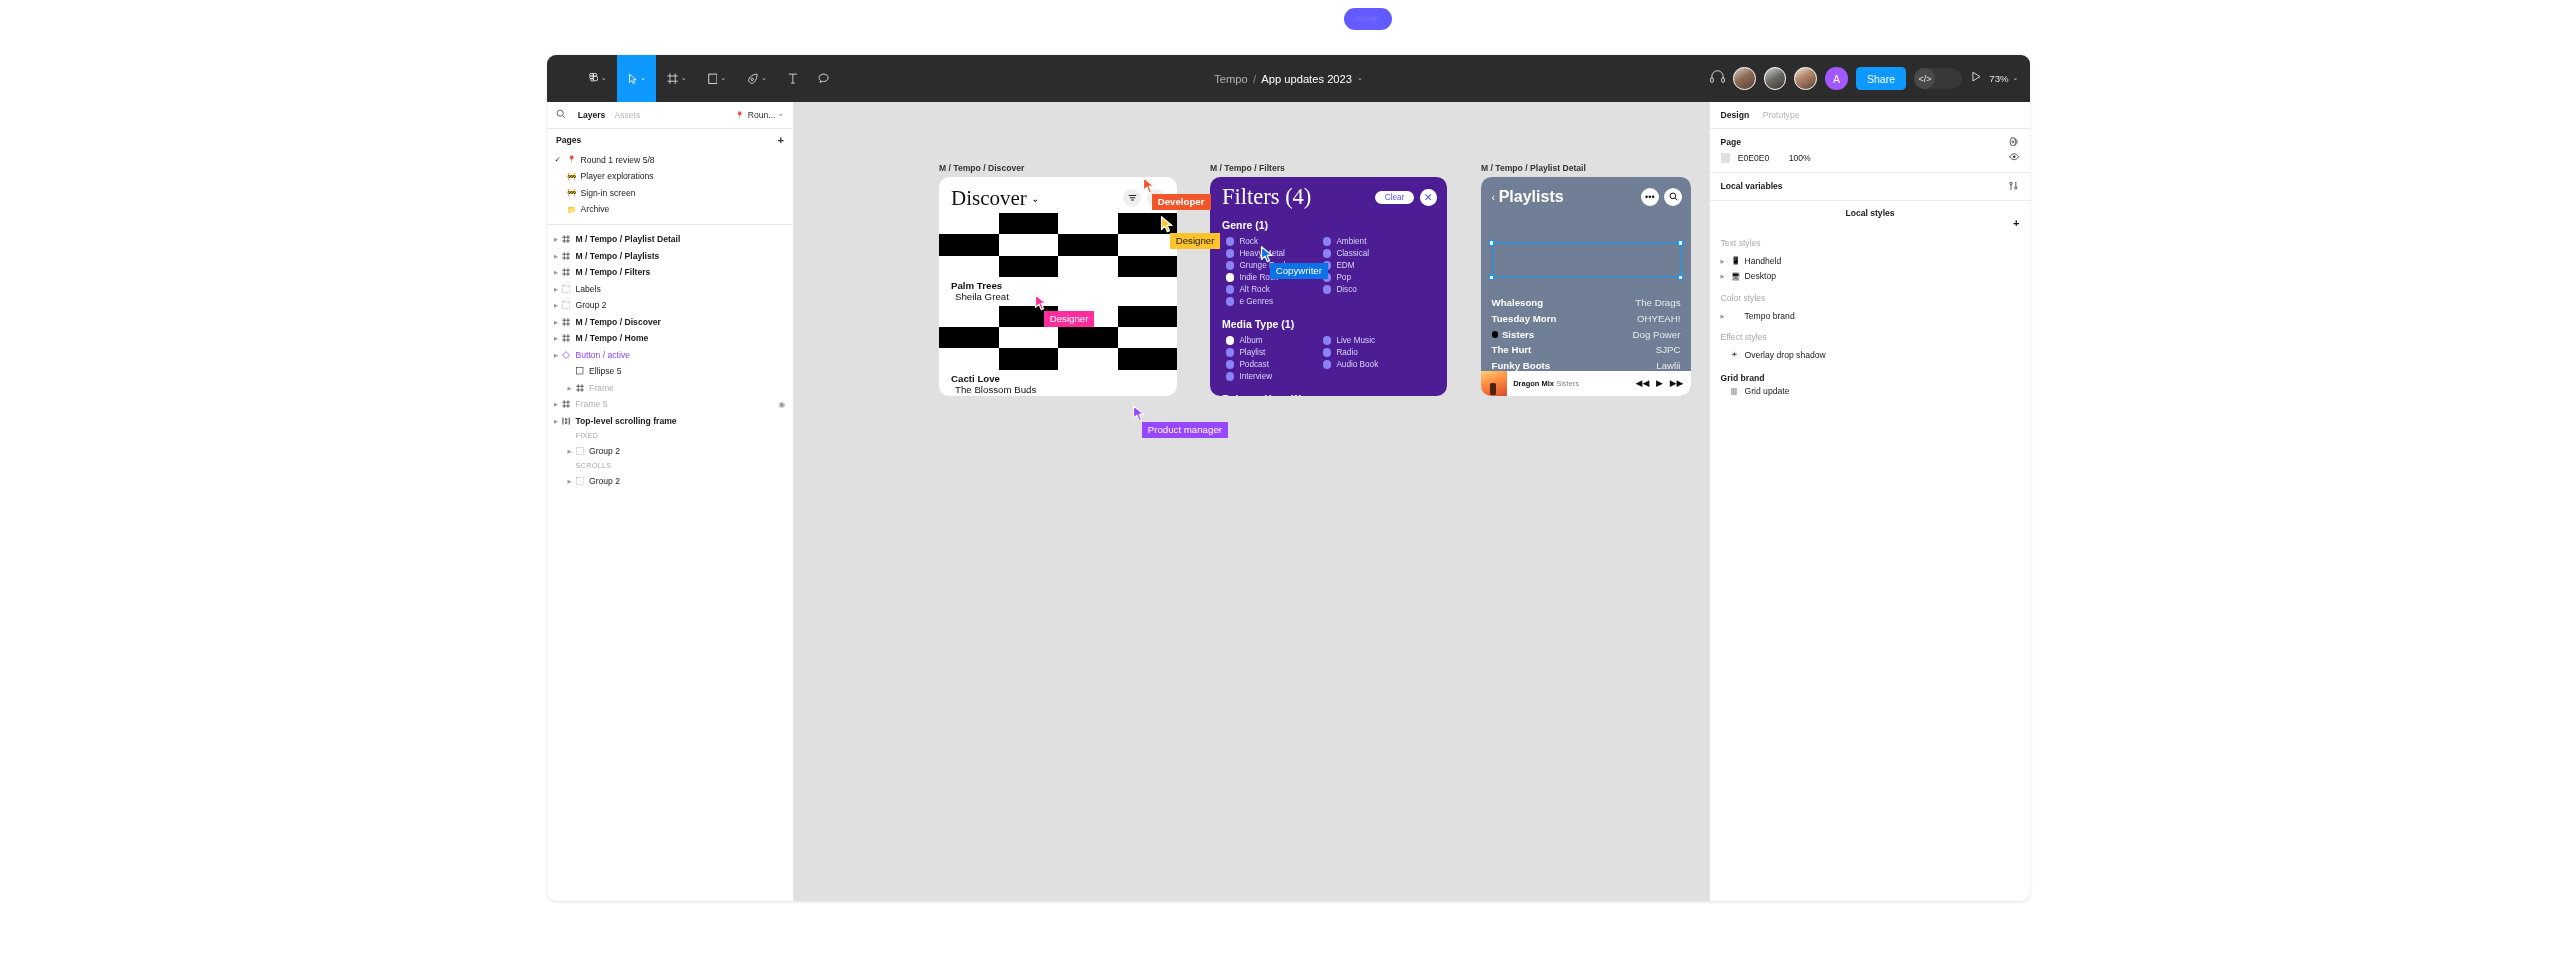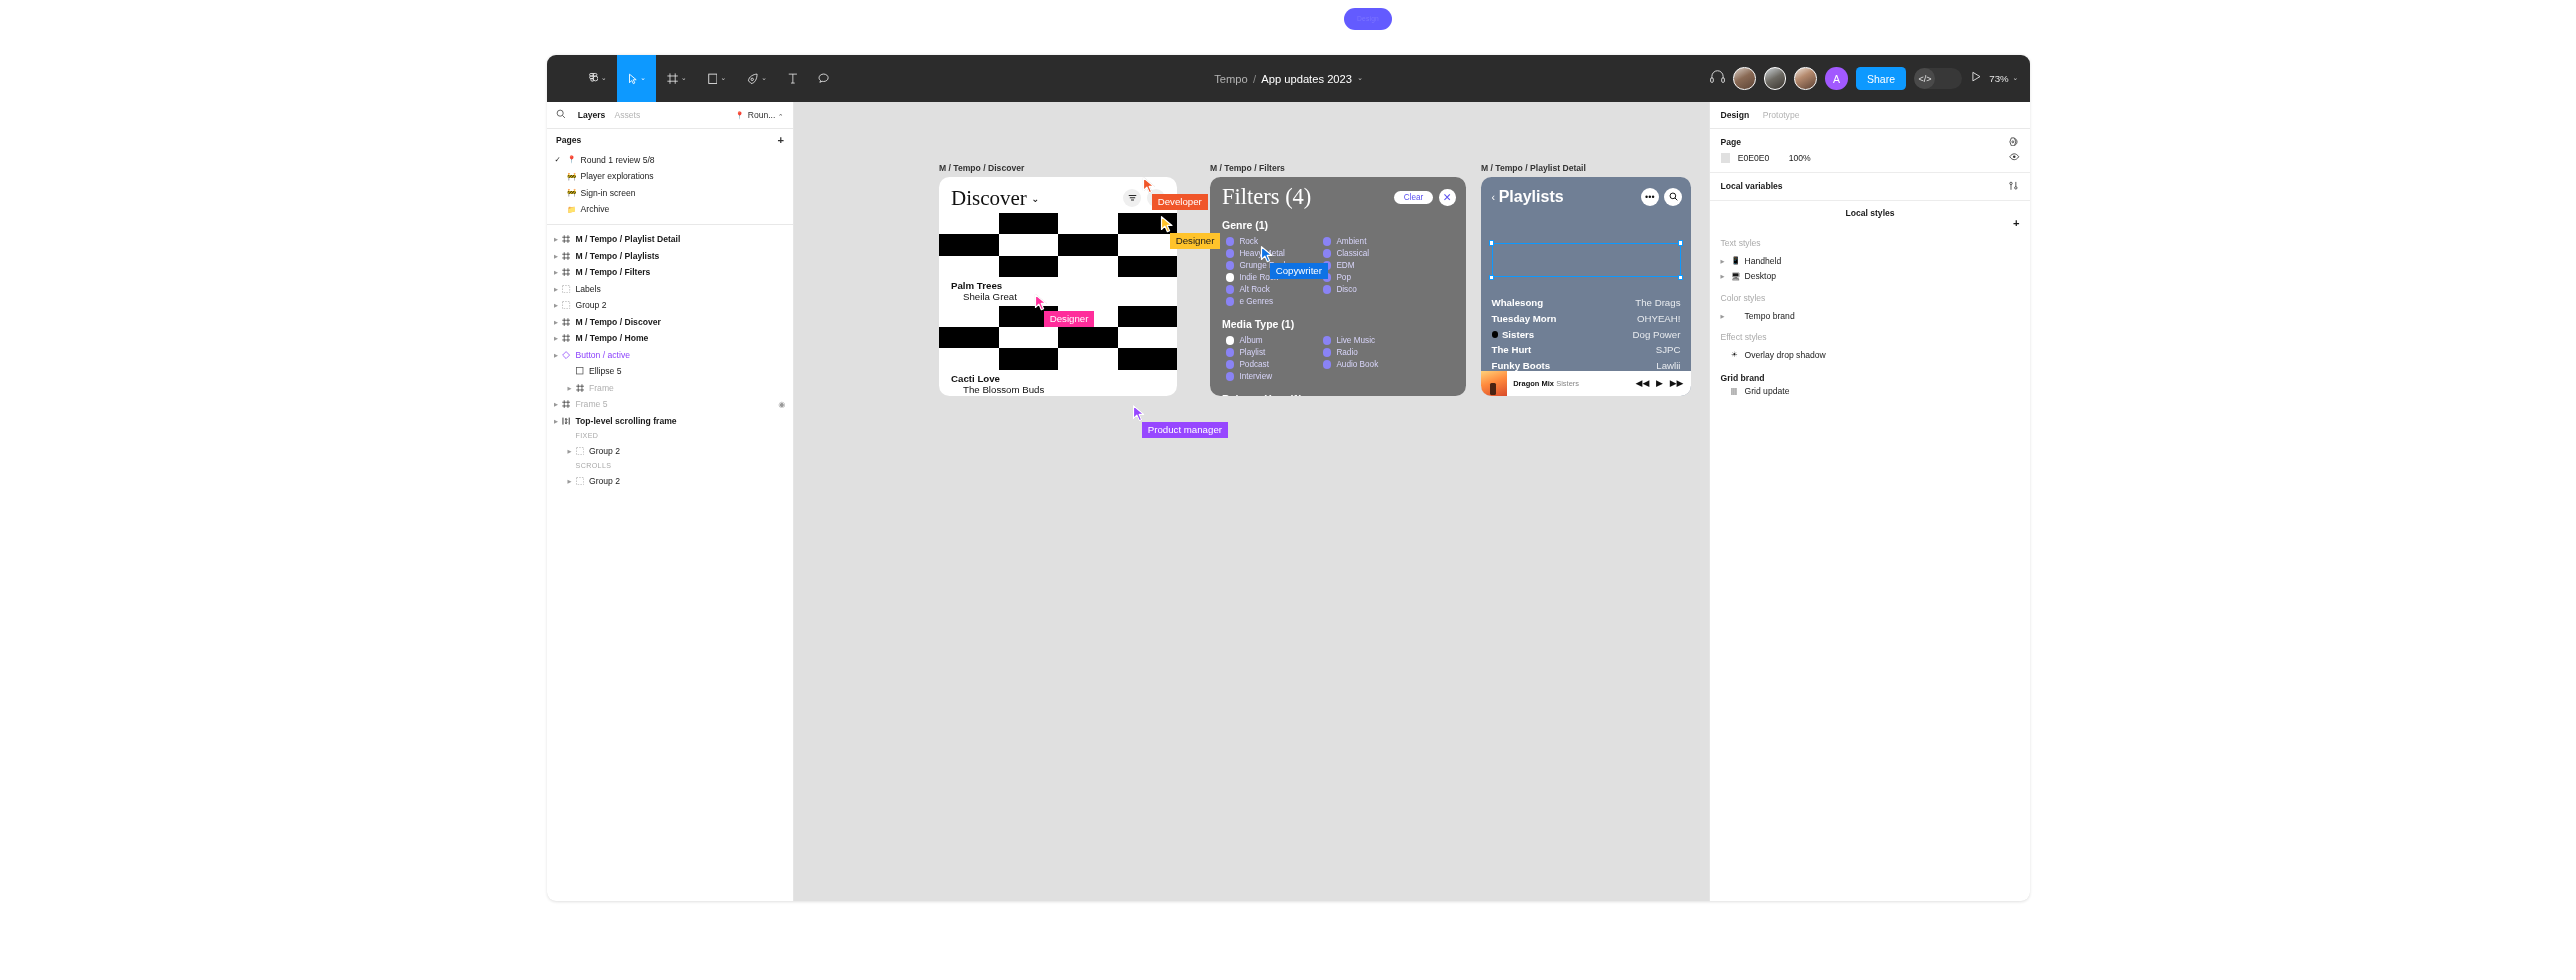--- a/index.html
+++ b/index.html
@@ -141,26 +141,26 @@
   .disc-title { font-family:"Liberation Serif", serif; font-size:21px; color:#111; line-height:1; }
   .disc-cv { font-size:9.7px; margin-left:4.5px; color:#111; }
   .disc-icons { margin-left:auto; display:flex; gap:6px; }
   .circ-btn {
     width:18px;height:18px;border-radius:50%;background:#efefef;
     display:flex;align-items:center;justify-content:center;
   }
   .checker { width:100%; height:64px; display:grid; grid-template-columns:repeat(4,1fr); grid-template-rows:repeat(3,1fr); }
   .ck-b { background:#000; } .ck-w { background:#fff; }
   .track-t { font-size:9.7px; font-weight:bold; color:#111; padding:3px 0 0 12px; }
-  .track-s { font-size:9.7px; color:#111; padding:0 0 0 24px; }
+  .track-s { font-size:9.7px; color:#111; padding:0 0 0 16px; }
 
   
   .f-filters {
-    position:absolute; left:416px; top:75px; width:256px; height:219px;
-    background:#737373; border-radius:10.5px; overflow:hidden; color:#fff;
+    position:absolute; left:416px; top:75px; width:237px; height:219px;
+    background:#4c1d95; border-radius:10.5px; overflow:hidden; color:#fff;
   }
   .flt-head { display:flex; align-items:center; padding:9px 10.5px 0 12px; }
   .flt-title { font-family:"Liberation Serif", serif; font-size:22.5px; line-height:1; }
   .flt-actions { margin-left:auto; display:flex; align-items:center; gap:6px; }
   .clear-btn {
     background:#fff;color:#5a51f0;font-size:8.2px;border-radius:8.2px;
     padding:2.2px 9.7px;border:none;font-family:inherit;cursor:pointer;
   }
   .x-btn {
     width:16.5px;height:16.5px;border-radius:50%;background:#fff;color:#5a51f0;
@@ -737,21 +737,21 @@
             <span>▶</span>
             <span>▶▶</span>
           </div>
         </div>
       </div>
 
       <div class="cursor" style="left:348px; top:75px;">
         <svg width="15" height="18" viewBox="0 0 20 24">
             <path d="M2 1 L2 18 L6.5 13.5 L9.8 21 L12.8 19.6 L9.6 12.6 L16 12.6 Z" fill="#f0562a" stroke="#fff" stroke-width="1.6" stroke-linejoin="round"></path>
           </svg>
-        <div class="cursor-lbl" style="left:9.7px; top:16.5px; background:#f0562a;">Developer</div>
+        <div class="cursor-lbl" style="left:9.7px; top:16.5px; background:#f0562a;font-weight:bold;">Developer</div>
       </div>
 
       <div class="cursor" style="left:240px; top:192px;">
         <svg width="15" height="18" viewBox="0 0 20 24">
             <path d="M2 1 L2 18 L6.5 13.5 L9.8 21 L12.8 19.6 L9.6 12.6 L16 12.6 Z" fill="#ff2d9b" stroke="#fff" stroke-width="1.6" stroke-linejoin="round"></path>
           </svg>
         <div class="cursor-lbl" style="left:9.7px; top:16.5px; background:#ff2d9b;">Designer</div>
       </div>
 
       <div class="cursor" style="left:366px; top:114px;">

